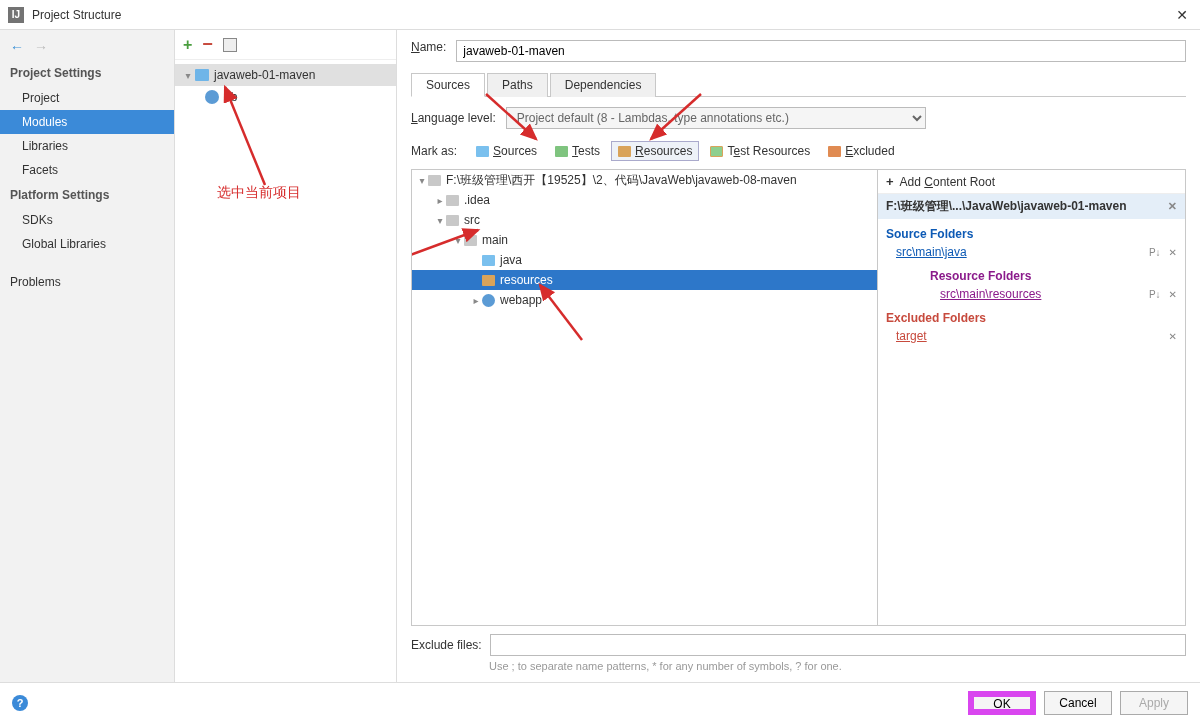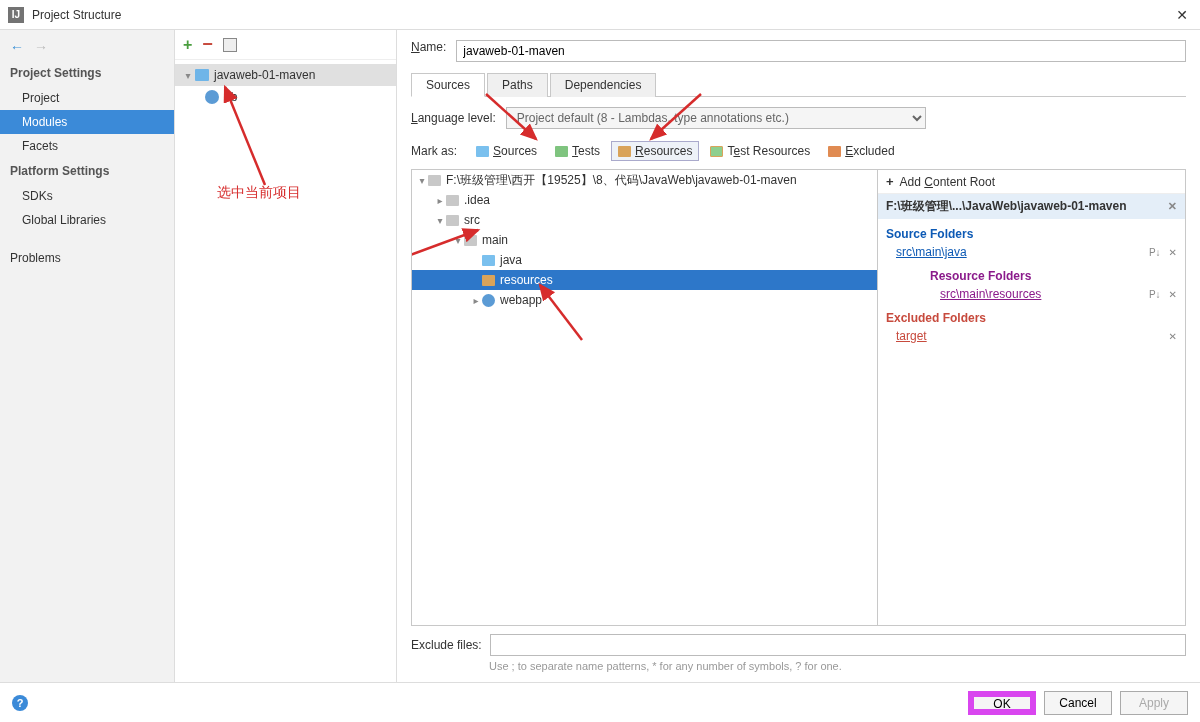--- a/index.html
+++ b/index.html
@@ -107,20 +107,21 @@
 <div class="main">
 
   <div class="sidebar">
     <div class="nav-arrows">
       <span>←</span>
       <span class="disabled">→</span>
     </div>
     <div class="section-header">Project Settings</div>
     <div class="nav-item">Project</div>
     <div class="nav-item selected">Modules</div>
+    <div class="nav-item">Libraries</div>
     <div class="nav-item">Facets</div>
     <div class="section-header">Platform Settings</div>
     <div class="nav-item">SDKs</div>
     <div class="nav-item">Global Libraries</div>
     <div style="height:14px"></div>
     <div class="nav-item" style="padding-left:10px">Problems</div>
   </div>
 
   <div class="tree-panel">
     <div class="tree-toolbar">
@@ -207,21 +208,21 @@
           </defs>
         <line x1="60" y1="5" x2="10" y2="50" stroke="#d62c2c" stroke-width="2.5" marker-end="url(#ah3)"></line>
       </svg>
     </div>
 
     <div class="content-body">
       <div class="file-tree">
         <div class="ft-row" style="padding-left:4px">
           <span class="ft-arrow">▾</span>
           <span class="ft-icon fi-gray"></span>
-          <span>F:\班级管理\西开【19525】\8、代码\JavaWeb\javaweb-01-maven</span>
+          <span>F:\班级管理\西开【19525】\2、代码\JavaWeb\javaweb-08-maven</span>
         </div>
         <div class="ft-row" style="padding-left:22px">
           <span class="ft-arrow">▸</span>
           <span class="ft-icon fi-gray"></span>
           <span>.idea</span>
         </div>
         <div class="ft-row" style="padding-left:22px">
           <span class="ft-arrow">▾</span>
           <span class="ft-icon fi-gray"></span>
           <span>src</span>

